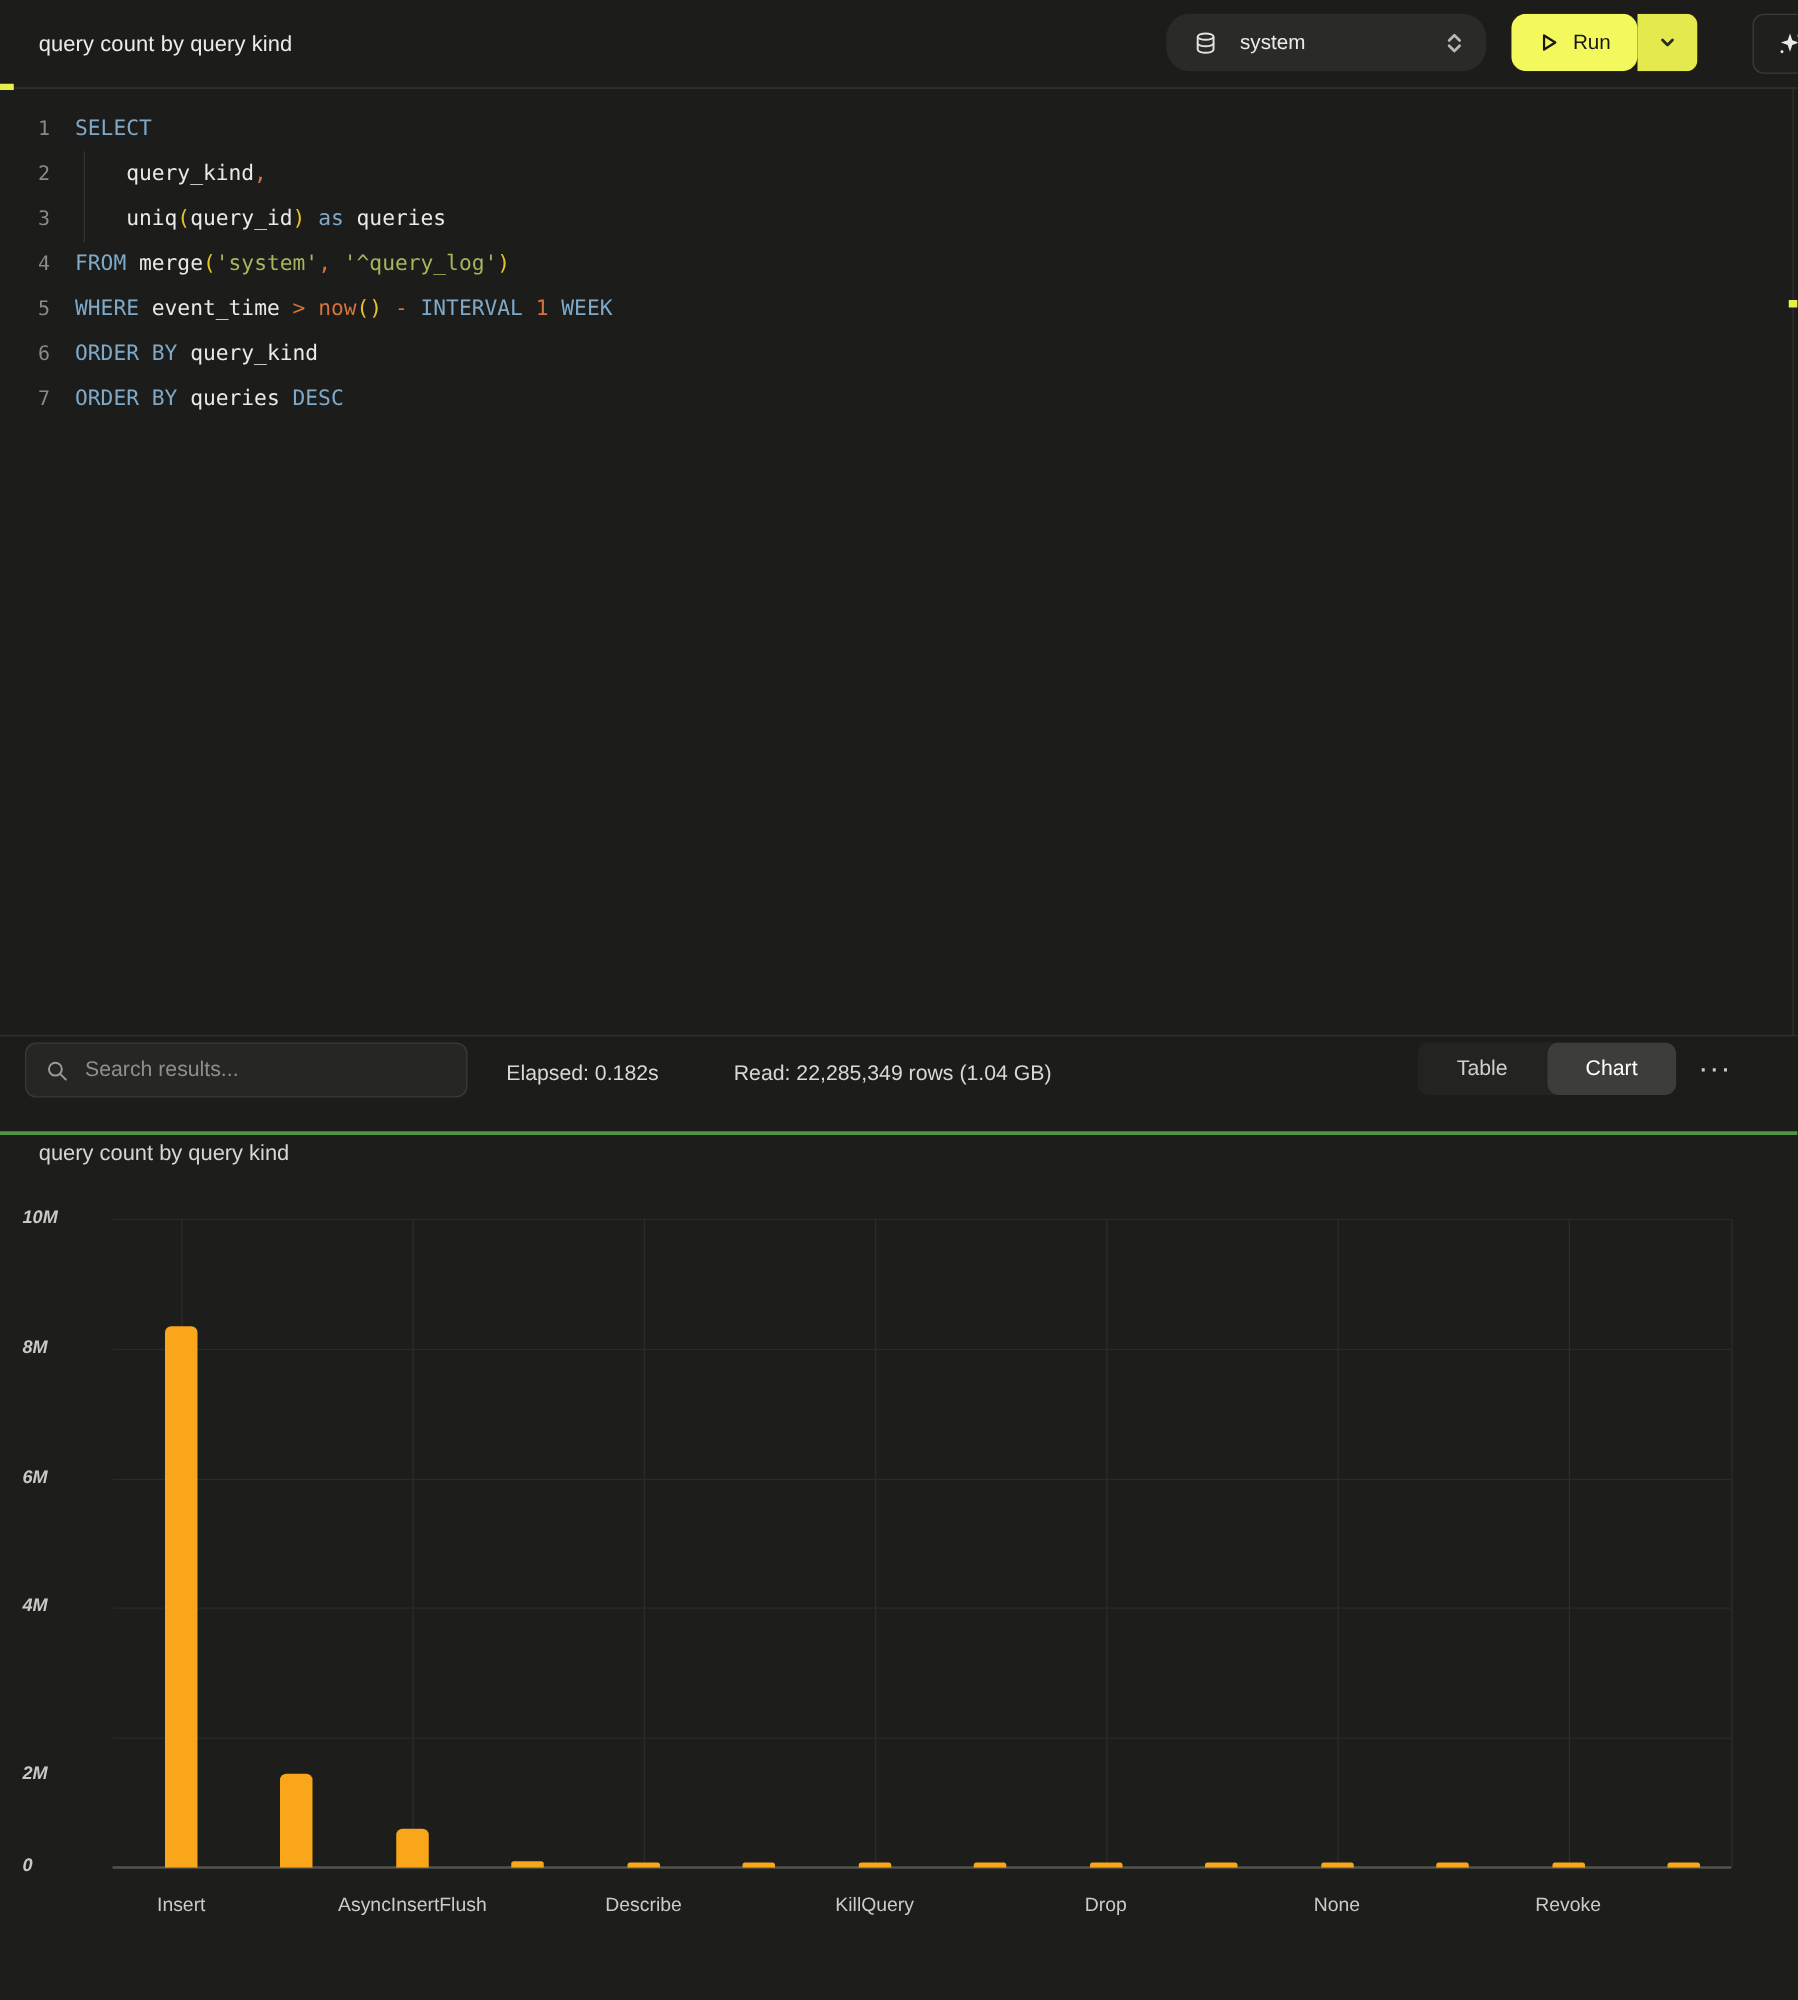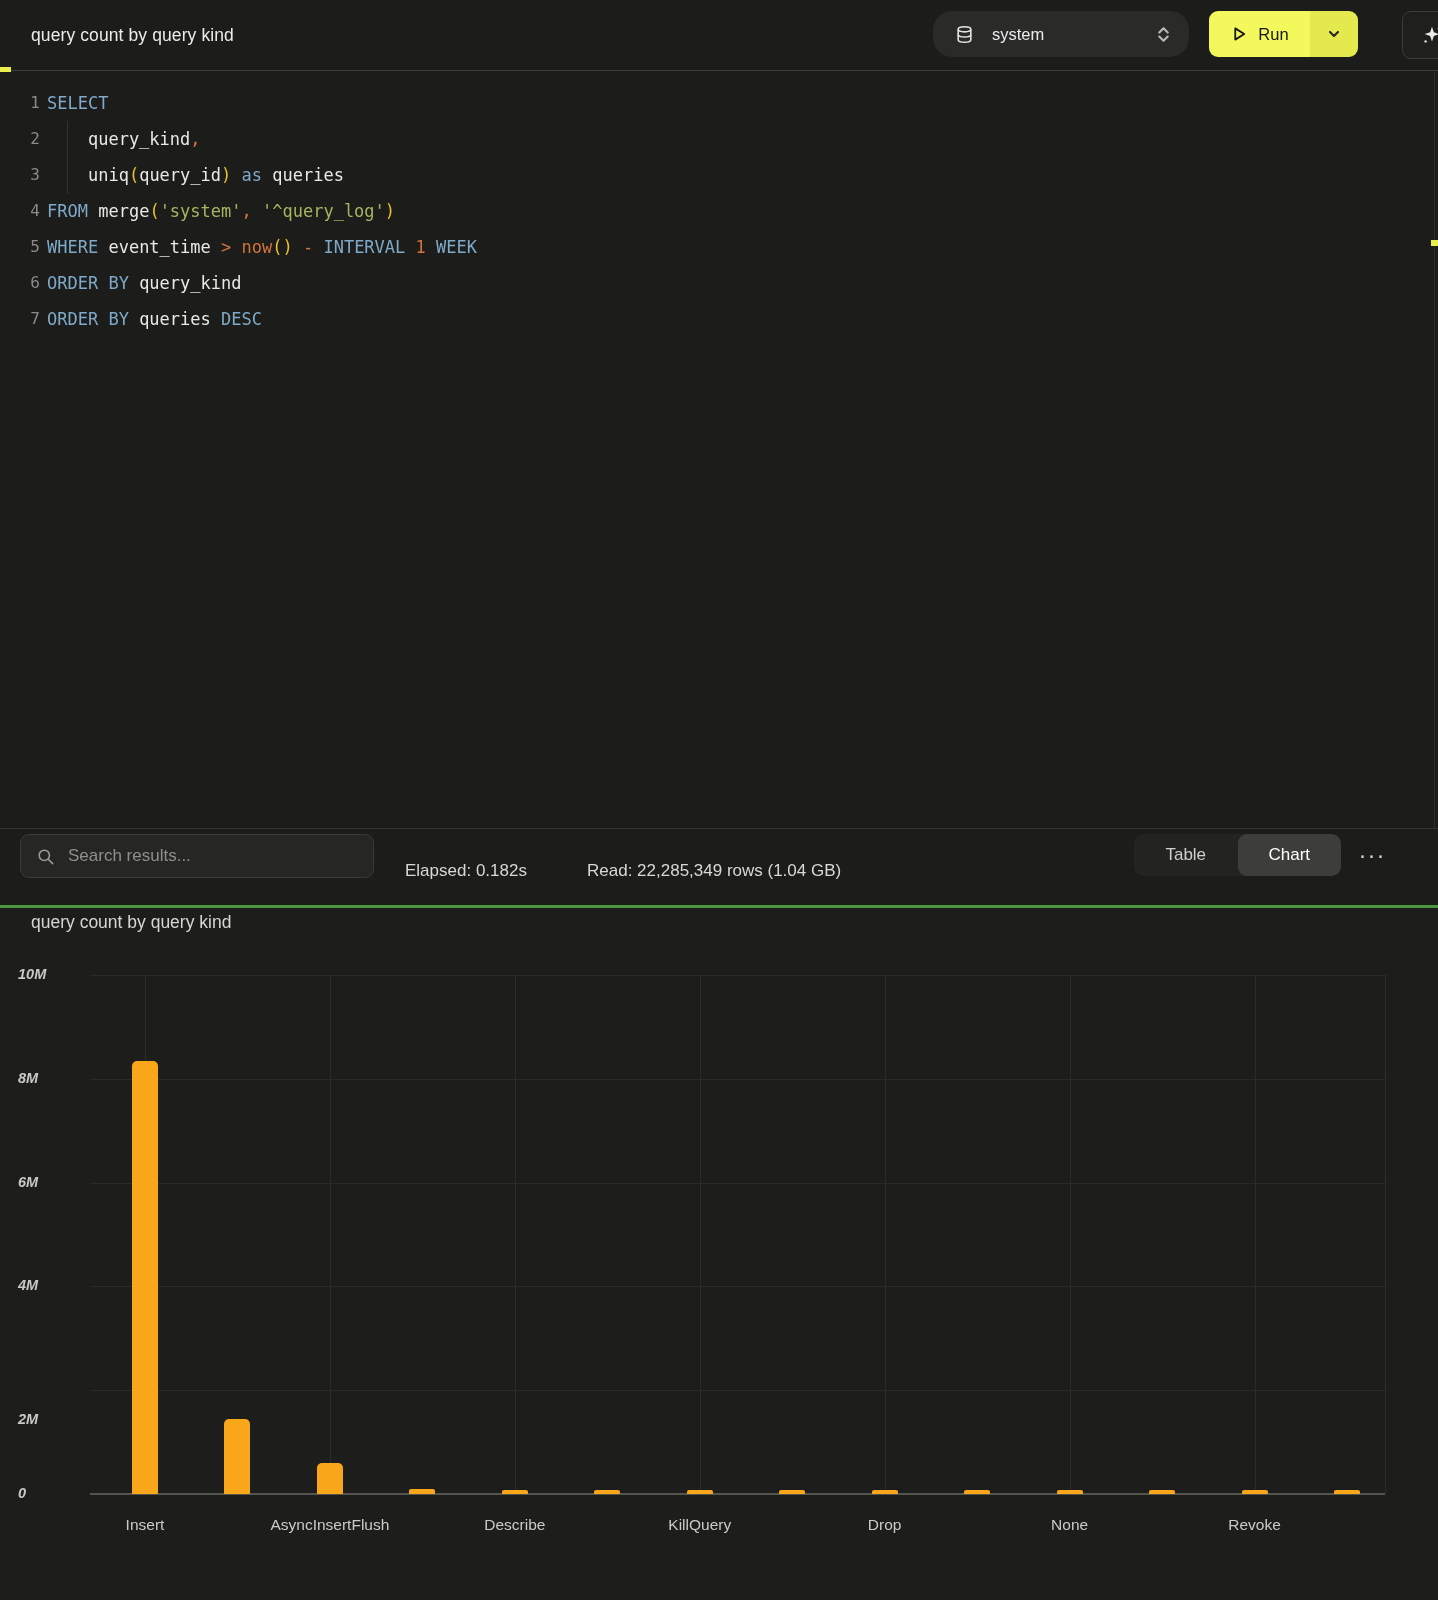--- a/index.html
+++ b/index.html
@@ -12,50 +12,50 @@
 
   
   #header{position:absolute;left:0;top:0;width:1438px;height:70px;background:#1c1c1a;border-bottom:1px solid #3d3d3b;}
   #header .title{position:absolute;left:31px;top:0;height:70px;display:flex;align-items:center;font-size:17.5px;color:#ececea;letter-spacing:.1px;}
   #tab-indicator{position:absolute;left:0;top:67px;width:11px;height:5px;background:#e8ef4d;z-index:5;}
   .db-select{position:absolute;left:933px;top:11px;width:256px;height:46px;background:#2a2a28;border-radius:19px;display:flex;align-items:center;cursor:pointer;}
   .db-select .db-ic{margin-left:22px;display:flex;}
   .db-select .val{margin-left:18px;font-size:16.5px;color:#eceaea;flex:1;}
   .db-select .updn{margin-right:18px;display:flex;}
   .run-btn{position:absolute;left:1209px;top:11px;width:149px;height:46px;border-radius:9px;overflow:hidden;display:flex;cursor:pointer;}
-  .run-main{width:101px;height:100%;background:#f3f85c;display:flex;align-items:center;justify-content:center;gap:10px;}
+  .run-main{width:101px;height:100%;background:#f3f85c;display:flex;align-items:center;justify-content:center;gap:10px;border-radius:12px;}
   .run-main .lbl{font-size:16.5px;color:#161613;font-weight:500;}
   .run-caret{width:48px;height:100%;background:#e4ea4e;display:flex;align-items:center;justify-content:center;}
   .ai-btn{position:absolute;left:1402px;top:11px;width:62px;height:46px;border:1px solid #3b3b39;border-radius:9px;display:flex;align-items:center;cursor:pointer;background:#1f1f1d;}
   .ai-btn svg{margin-left:18px;}
 
   
   #editor{position:absolute;left:0;top:71px;width:1438px;height:757px;background:#1c1c1a;cursor:text;}
   #editor-lines{position:absolute;left:0;top:14px;right:0;}
   .code-line{display:flex;height:36px;line-height:36px;font-family:"DejaVu Sans Mono", monospace;font-size:17px;}
   .code-line .gutter{width:40px;text-align:right;color:#8a8a88;font-size:16px;flex:0 0 40px;user-select:none;}
-  .code-line .code{margin-left:7px;white-space:pre;}
+  .code-line .code{margin-left:20px;white-space:pre;}
   .tok-kw{color:#7ea9c9;}
   .tok-id{color:#e9e9e7;font-weight:500;}
   .tok-str{color:#a9b45f;}
   .tok-paren{color:#e8c227;}
   .tok-op{color:#d4743c;}
   .tok-num{color:#d4743c;}
   .tok-fn{color:#d4743c;}
   #indent-guide{position:absolute;left:67px;top:50px;width:1px;height:73px;background:#34342f;}
   #ruler-line{position:absolute;left:1434px;top:0;width:1px;height:757px;background:#2f2f2d;}
   #ruler-cursor{position:absolute;left:1431px;top:169px;width:7px;height:6px;background:#e8ef4d;}
 
   
   #results-bar{position:absolute;left:0;top:828px;width:1438px;height:77px;background:#1c1c1a;border-top:1px solid #31312f;}
   .search-box{position:absolute;left:20px;top:5px;width:352px;height:42px;background:#262624;border:1px solid #3a3a38;border-radius:9px;display:flex;align-items:center;}
   .search-box svg{margin-left:15px;}
   .search-box input{background:transparent;border:none;outline:none;margin-left:11px;font-size:17px;color:#e9e9e7;width:290px;font-family:"Liberation Sans",sans-serif;}
   .search-box input::placeholder{color:#8f8f8d;}
-  .stat{position:absolute;top:16px;height:52px;display:flex;align-items:center;font-size:17px;color:#d8d8d6;}
+  .stat{position:absolute;top:4px;height:52px;display:flex;align-items:center;font-size:17px;color:#d8d8d6;}
   #stat-elapsed{left:405px;}
   #stat-read{left:587px;}
   .view-toggle{position:absolute;left:1134px;top:5px;width:207px;height:42px;background:#232321;border-radius:9px;display:flex;overflow:hidden;}
   .view-toggle .seg{flex:1;display:flex;align-items:center;justify-content:center;font-size:17px;color:#cfcfcd;cursor:pointer;border-radius:9px;}
   .view-toggle .seg.sel{background:#3d3d3b;color:#ffffff;}
   #more-btn{position:absolute;left:1352px;top:5px;width:40px;height:42px;display:flex;align-items:center;justify-content:center;color:#cfcfcd;font-size:24px;letter-spacing:1px;cursor:pointer;}
 
   #green-divider{position:absolute;left:0;top:905px;width:1438px;height:3px;background:#4c9740;}
 
   

